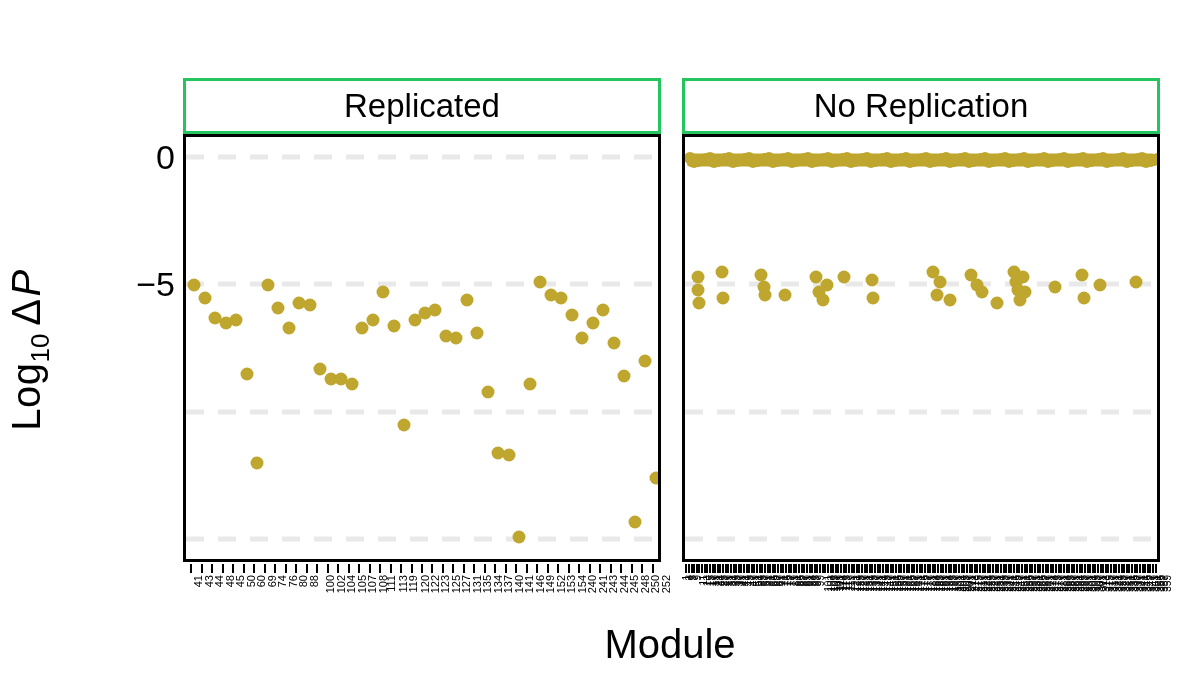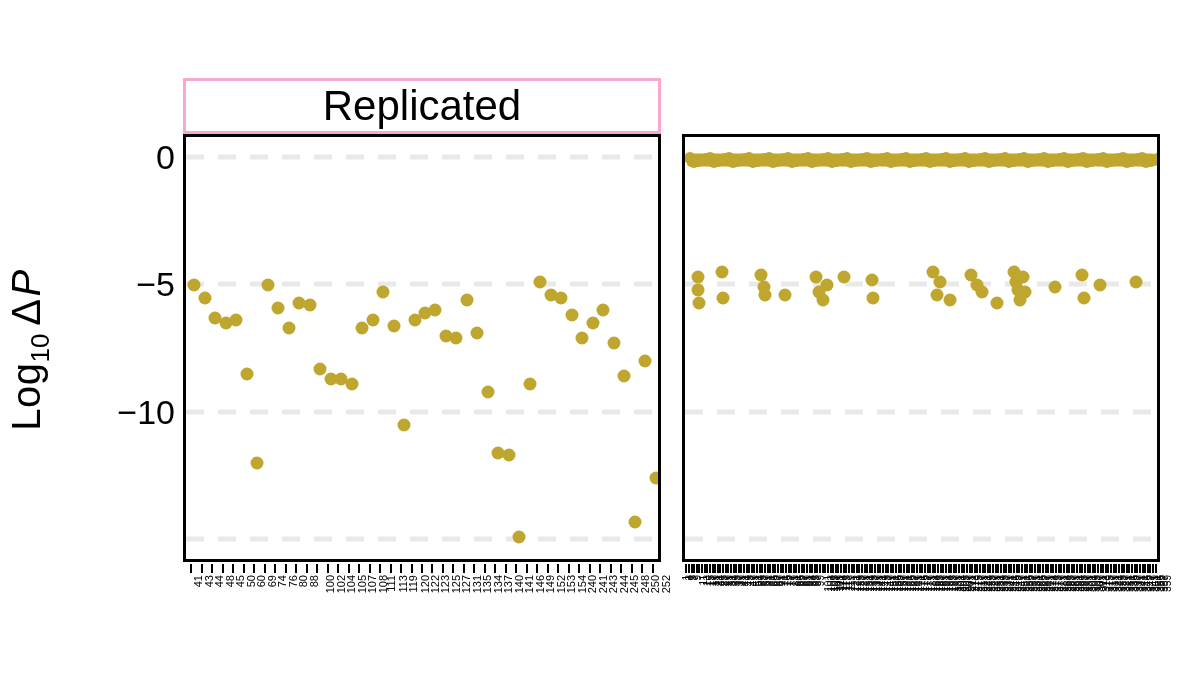--- a/index.html
+++ b/index.html
@@ -85,26 +85,26 @@
     position: absolute;
     top: 78px;
   }
   .strip {
     position: absolute;
     left: 0;
     top: 0;
     right: 0;
     height: 56px;
     box-sizing: border-box;
-    border: 3px solid #f9a8d4;
+    border: 3px solid #22c55e;
     background: #ffffff;
     display: flex;
     align-items: center;
     justify-content: center;
-    font-size: 42px;
+    font-size: 33px;
     color: #000000;
     white-space: nowrap;
   }
   .plot-area {
     position: absolute;
     left: 0;
     top: 56px;
     right: 0;
     bottom: 0;
     box-sizing: border-box;
@@ -179,21 +179,20 @@
 
   <div id="y-axis-title">
     <span>
       <span>Log</span><span class="sub">10</span><span class="delta">Δ</span><span class="ital">P</span>
     </span>
   </div>
 
   <div id="y-tick-col">
       <div class="y-tick-label" style="top: 156.929px;">0</div>
       <div class="y-tick-label" style="top: 284.31px;">−5</div>
-      <div class="y-tick-label" style="top: 411.69px;">−10</div>
     </div>
 
   <div id="panels-host">
       <div class="panel" style="left: 183px; width: 478px; height: 484px;">
         <div class="strip">Replicated</div>
         <div class="plot-area">
           <div class="gridline" style="top: 19.9286px;"></div>
           <div class="gridline" style="top: 147.31px;"></div>
           <div class="gridline" style="top: 274.69px;"></div>
           <div class="gridline" style="top: 402.071px;"></div>
@@ -332,20 +331,21 @@
           <div class="xlabel" style="left: 401.822px;">241</div>
           <div class="xlabel" style="left: 412.311px;">243</div>
           <div class="xlabel" style="left: 422.8px;">244</div>
           <div class="xlabel" style="left: 433.289px;">245</div>
           <div class="xlabel" style="left: 443.778px;">248</div>
           <div class="xlabel" style="left: 454.267px;">250</div>
           <div class="xlabel" style="left: 464.756px;">252</div>
         </div>
       </div>
       <div class="panel" style="left: 682px; width: 478px; height: 484px;">
+        <div class="strip">No Replication</div>
         <div class="plot-area">
           <div class="gridline" style="top: 19.9286px;"></div>
           <div class="gridline" style="top: 147.31px;"></div>
           <div class="gridline" style="top: 274.69px;"></div>
           <div class="gridline" style="top: 402.071px;"></div>
           <div class="zero-band" style="top: 22.9286px; height: 13px; background: rgb(191, 166, 46); left: 2px; right: 2px;"></div>
           <div class="dot" style="left: 4.96667px; top: 21.1286px; width: 12px; height: 12px; background: rgb(191, 166, 46);"></div>
           <div class="dot" style="left: 8.9px; top: 24.7286px; width: 12px; height: 12px; background: rgb(191, 166, 46);"></div>
           <div class="dot" style="left: 12.8333px; top: 23.8286px; width: 12px; height: 12px; background: rgb(191, 166, 46);"></div>
           <div class="dot" style="left: 16.7667px; top: 22.9286px; width: 12px; height: 12px; background: rgb(191, 166, 46);"></div>
@@ -861,14 +861,15 @@
           <div class="xlabel dense" style="left: 455.578px;">349</div>
           <div class="xlabel dense" style="left: 458.2px;">351</div>
           <div class="xlabel dense" style="left: 460.822px;">353</div>
           <div class="xlabel dense" style="left: 463.444px;">355</div>
           <div class="xlabel dense" style="left: 466.067px;">357</div>
           <div class="xlabel dense" style="left: 468.689px;">359</div>
         </div>
       </div>
     </div>
 
+  <div id="x-axis-title">Module</div>
 
 </div>
 
 </body></html>

